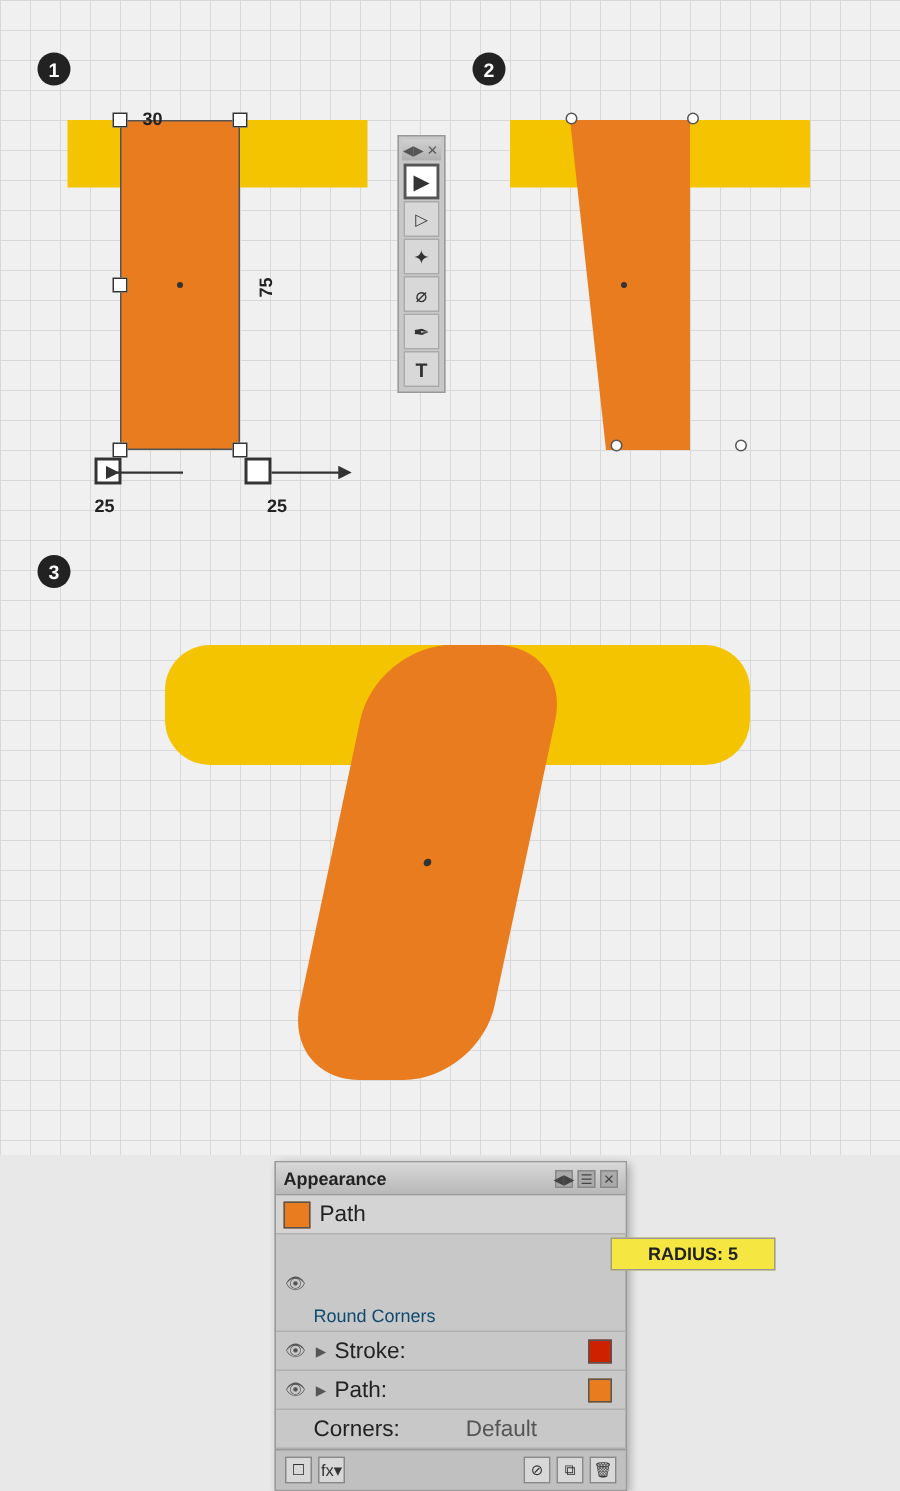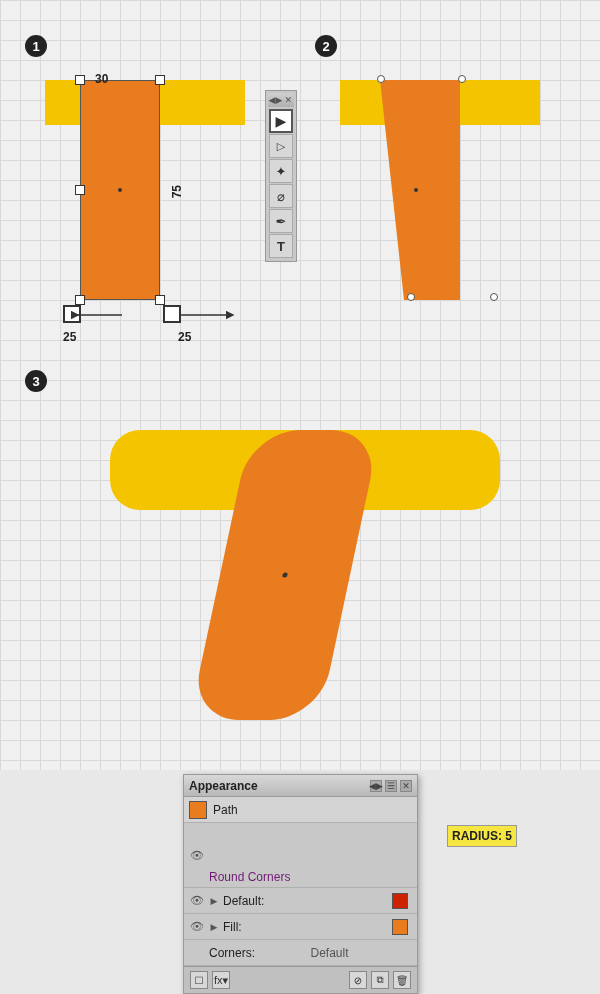--- a/index.html
+++ b/index.html
@@ -263,27 +263,27 @@
       height: 16px;
       border: 1px solid #555;
       margin-right: 4px;
       flex-shrink: 0;
     }
 
     .orange-swatch { background: #e87c1e; }
     .red-swatch { background: #cc2200; }
 
     .row-label {
-      font-size: 12px;
+      font-size: 15px;
       color: #222;
       flex: 1;
     }
 
     .row-label-blue {
-      color: #701a75;
+      color: #0c4a6e;
       font-size: 12px;
       flex: 1;
       margin-top: 44px;
     }
 
     .path-icon {
       width: 18px;
       height: 18px;
       background: #e87c1e;
       border: 1px solid #555;
@@ -291,21 +291,21 @@
       flex-shrink: 0;
     }
 
     
     .tooltip {
       position: absolute;
       right: -100px;
       top: 2px;
       background: #f5e642;
       border: 1px solid #999;
-      padding: 3px 4px;
+      padding: 3px 24px;
       font-size: 12px;
       font-weight: bold;
       color: #222;
       white-space: nowrap;
       z-index: 20;
     }
 
     .panel-footer {
       display: flex;
       align-items: center;
@@ -483,28 +483,28 @@
   <div class="panel-row" style="position:relative;">
     <div class="eye-icon">👁</div>
     <span class="row-label-blue">Round Corners</span>
 
     <div class="tooltip">RADIUS: 5</div>
   </div>
 
   <div class="panel-row">
     <div class="eye-icon">👁</div>
     <div class="arrow-icon">▶</div>
-    <span class="row-label">Default:</span>
+    <span class="row-label">Stroke:</span>
     <div class="color-swatch red-swatch"></div>
   </div>
 
   <div class="panel-row">
     <div class="eye-icon">👁</div>
     <div class="arrow-icon">▶</div>
-    <span class="row-label">Fill:</span>
+    <span class="row-label">Path:</span>
     <div class="color-swatch orange-swatch"></div>
   </div>
 
   <div class="panel-row">
     <div style="width:20px;"></div>
     <span class="row-label">Corners:</span>
     <span class="row-label" style="color:#555;">Default</span>
   </div>
 
   <div class="panel-footer">

